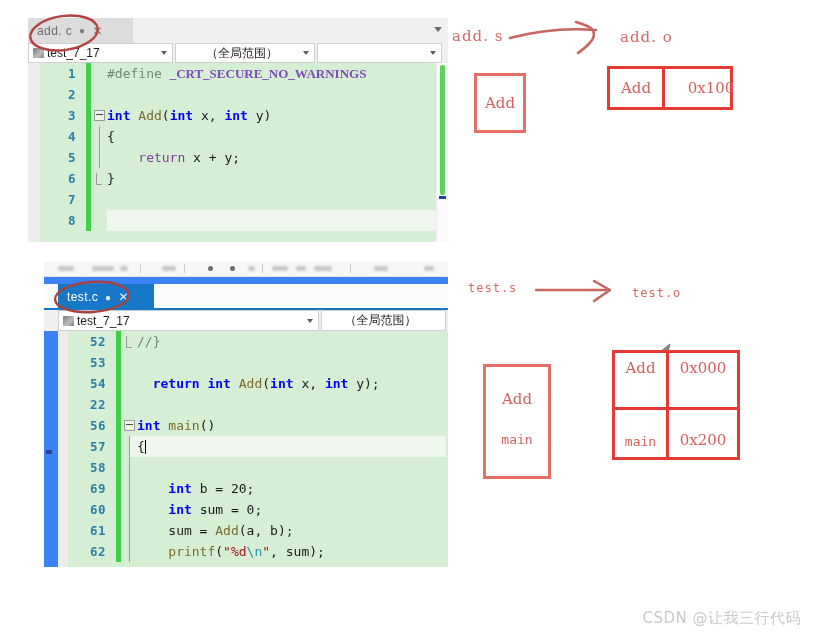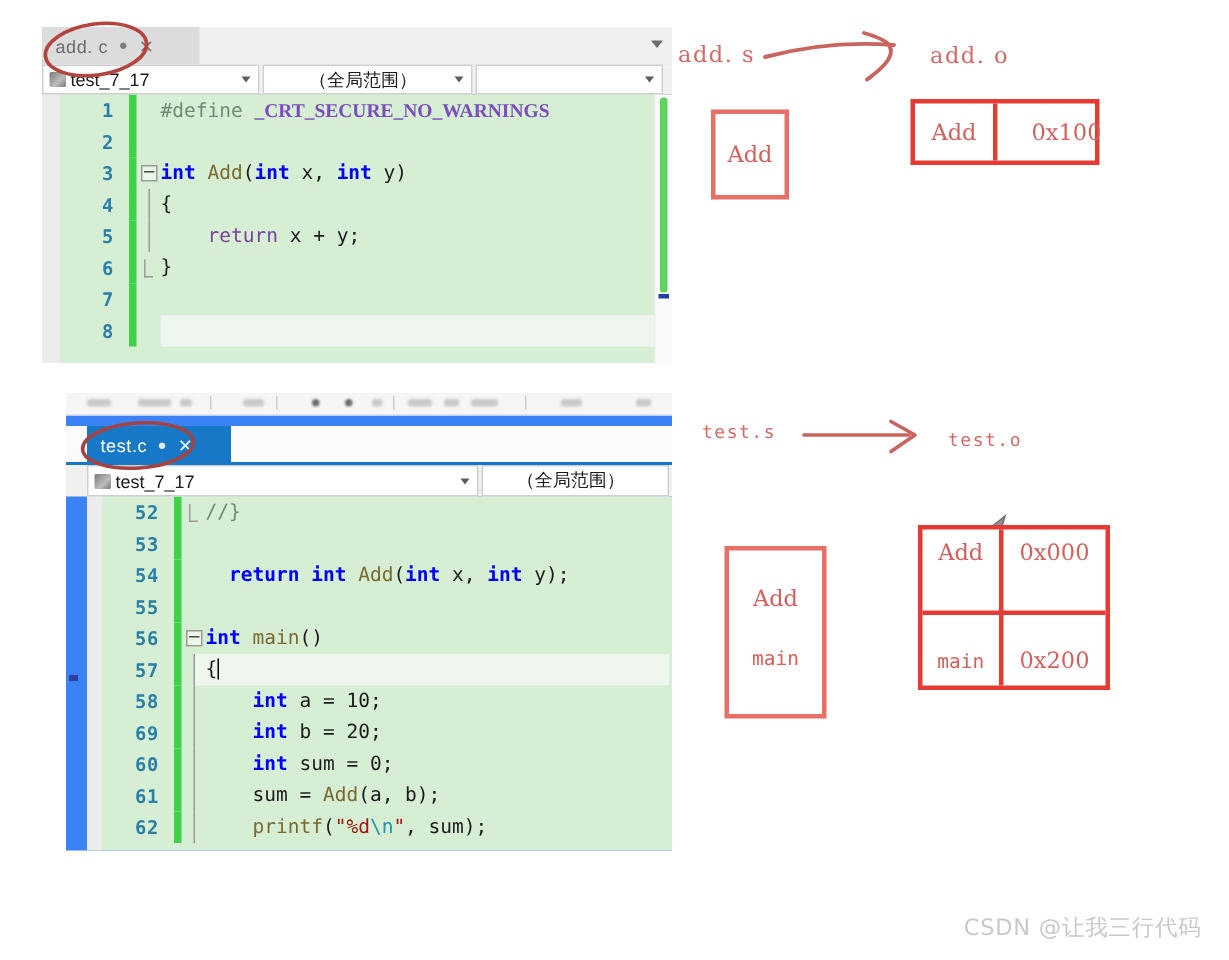--- a/index.html
+++ b/index.html
@@ -505,21 +505,21 @@
       </div>
 
       <div class="code-row">
         <span class="ln">54</span>
         <span class="changebar"></span>
         <span class="fold"></span>
         <span class="code-text">  <span class="kw">return</span> <span class="kw">int</span> <span class="fn">Add</span>(<span class="kw">int</span> <span class="plain">x</span>, <span class="kw">int</span> <span class="plain">y</span>);</span>
       </div>
 
       <div class="code-row">
-        <span class="ln">55</span>
+        <span class="ln">22</span>
         <span class="changebar"></span>
         <span class="fold"></span>
         <span class="code-text"></span>
       </div>
 
       <div class="code-row">
         <span class="ln">56</span>
         <span class="changebar"></span>
         <span class="fold">
             <span class="box"></span>
@@ -536,21 +536,20 @@
           </span>
         <span class="code-text">{<span class="caret-bar"></span></span>
       </div>
 
       <div class="code-row">
         <span class="ln">58</span>
         <span class="changebar"></span>
         <span class="fold">
             <span class="vline"></span>
           </span>
-        <span class="code-text">    <span class="kw">int</span> <span class="plain">a</span> = <span class="plain">10</span>;</span>
       </div>
 
       <div class="code-row">
         <span class="ln">69</span>
         <span class="changebar"></span>
         <span class="fold">
             <span class="vline"></span>
           </span>
         <span class="code-text">    <span class="kw">int</span> <span class="plain">b</span> = <span class="plain">20</span>;</span>
       </div>

